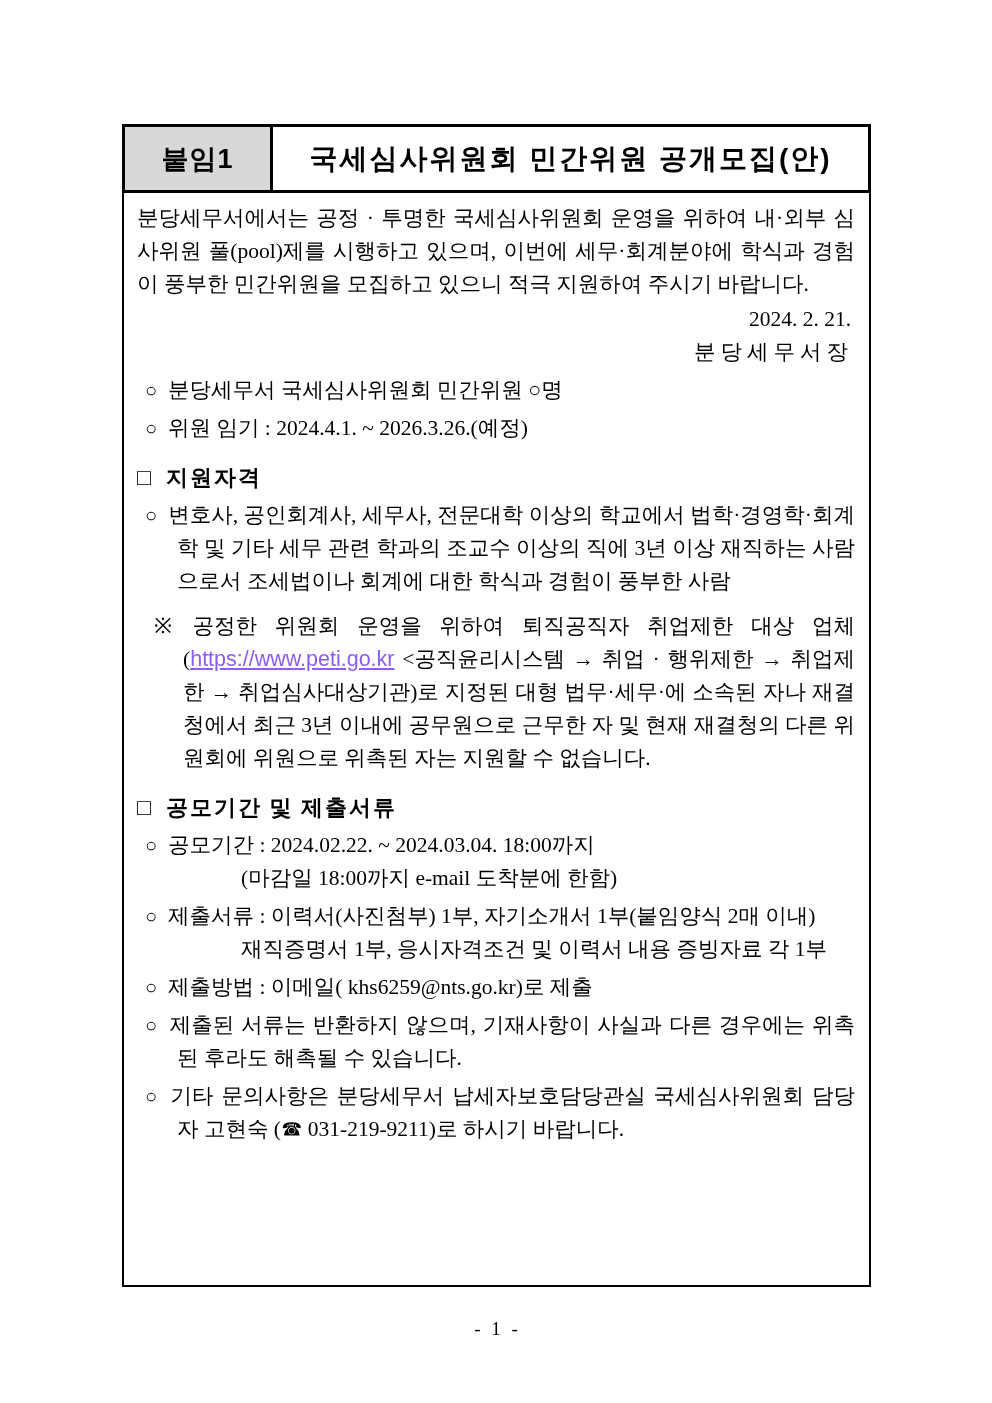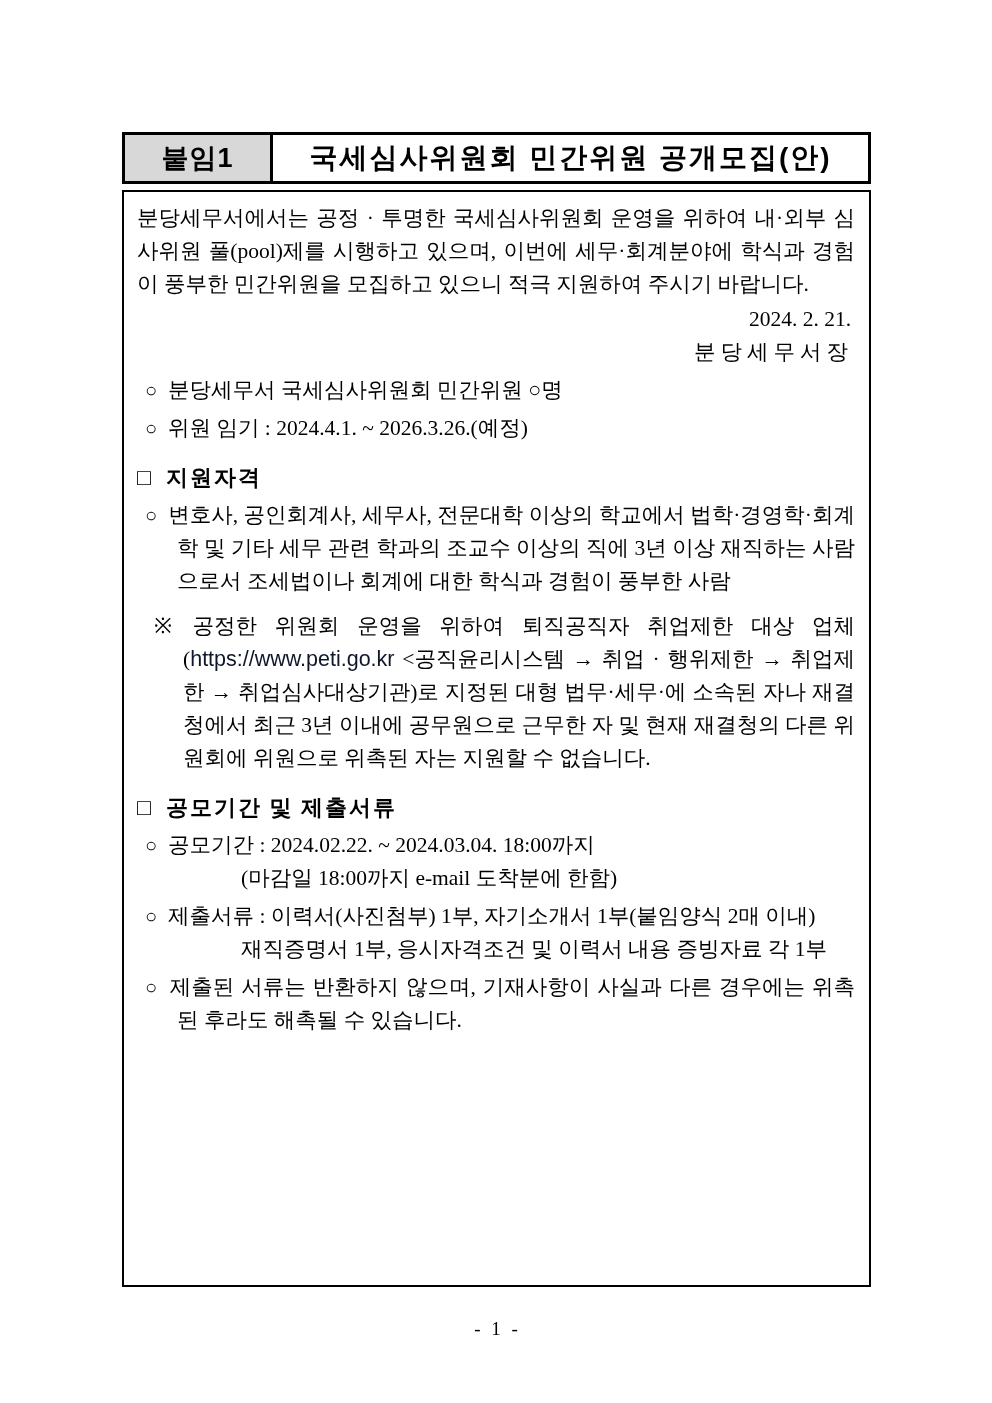--- a/index.html
+++ b/index.html
@@ -9,22 +9,22 @@
     width: 992px;
     height: 1403px;
     background: #ffffff;
     color: #000;
     font-family: "Liberation Serif", "DejaVu Serif", serif;
   }
 
   
   .header-box {
     position: absolute;
-    left: 122px; top: 132px;
-    width: 749px; height: 52px;
+    left: 122px; top: 124px;
+    width: 749px; height: 69px;
     display: flex;
     border: 3px solid #000;
     background: #fff;
   }
   .badge-cell {
     width: 148px;
     background: #d8d8d8;
     border-right: 3px solid #000;
     display: flex; align-items: center; justify-content: center;
     font-family: "Liberation Sans", "DejaVu Sans", sans-serif;
@@ -77,21 +77,22 @@
   .cont-line { margin: 0 0 0 104px; text-align: left; }
 
   .note {
     margin: 12px 0 0 17px;
     padding-left: 29px;
     text-indent: -29px;
   }
   .note .nm { margin-right: 8px; }
 
   .link {
-    color: #0f172a;
+    color: #8b5cf6;
+    text-decoration: underline;
     font-family: "Liberation Sans", "DejaVu Sans", sans-serif;
     cursor: pointer;
   }
 
   .footer {
     position: absolute;
     left: 0; right: 0;
     top: 1318px;
     text-align: center;
     font-size: 19px;
@@ -135,22 +136,28 @@
       <span class="sq">□</span><span>공모기간 및 제출서류</span>
     </p>
     <p class="bullet">
       <span class="bm">○</span><span>공모기간 : 2024.02.22. ~ 2024.03.04. 18:00까지</span>
     </p>
     <p class="cont-line">(마감일 18:00까지 e-mail 도착분에 한함)</p>
     <p class="bullet">
       <span class="bm">○</span><span>제출서류 : 이력서(사진첨부) 1부, 자기소개서 1부(붙임양식 2매 이내)</span>
     </p>
     <p class="cont-line">재직증명서 1부, 응시자격조건 및 이력서 내용 증빙자료 각 1부</p>
+    <p class="bullet">
+      <span class="bm">○</span><span>제출방법 : 이메일( khs6259@nts.go.kr)로 제출</span>
+    </p>
 
     <p class="bullet">
       <span class="bm">○</span><span>제출된 서류는 반환하지 않으며, 기재사항이 사실과 다른 경우에는 위촉된 후라도 해촉될 수 있습니다.</span>
+    </p>
+    <p class="bullet">
+      <span class="bm">○</span><span>기타 문의사항은 분당세무서 납세자보호담당관실 국세심사위원회 담당자 고현숙 (☎ 031-219-9211)로 하시기 바랍니다.</span>
     </p>
 
   </div>
 
   <div class="footer">- 1 -</div>
 
 </div>
 
 </body></html>

